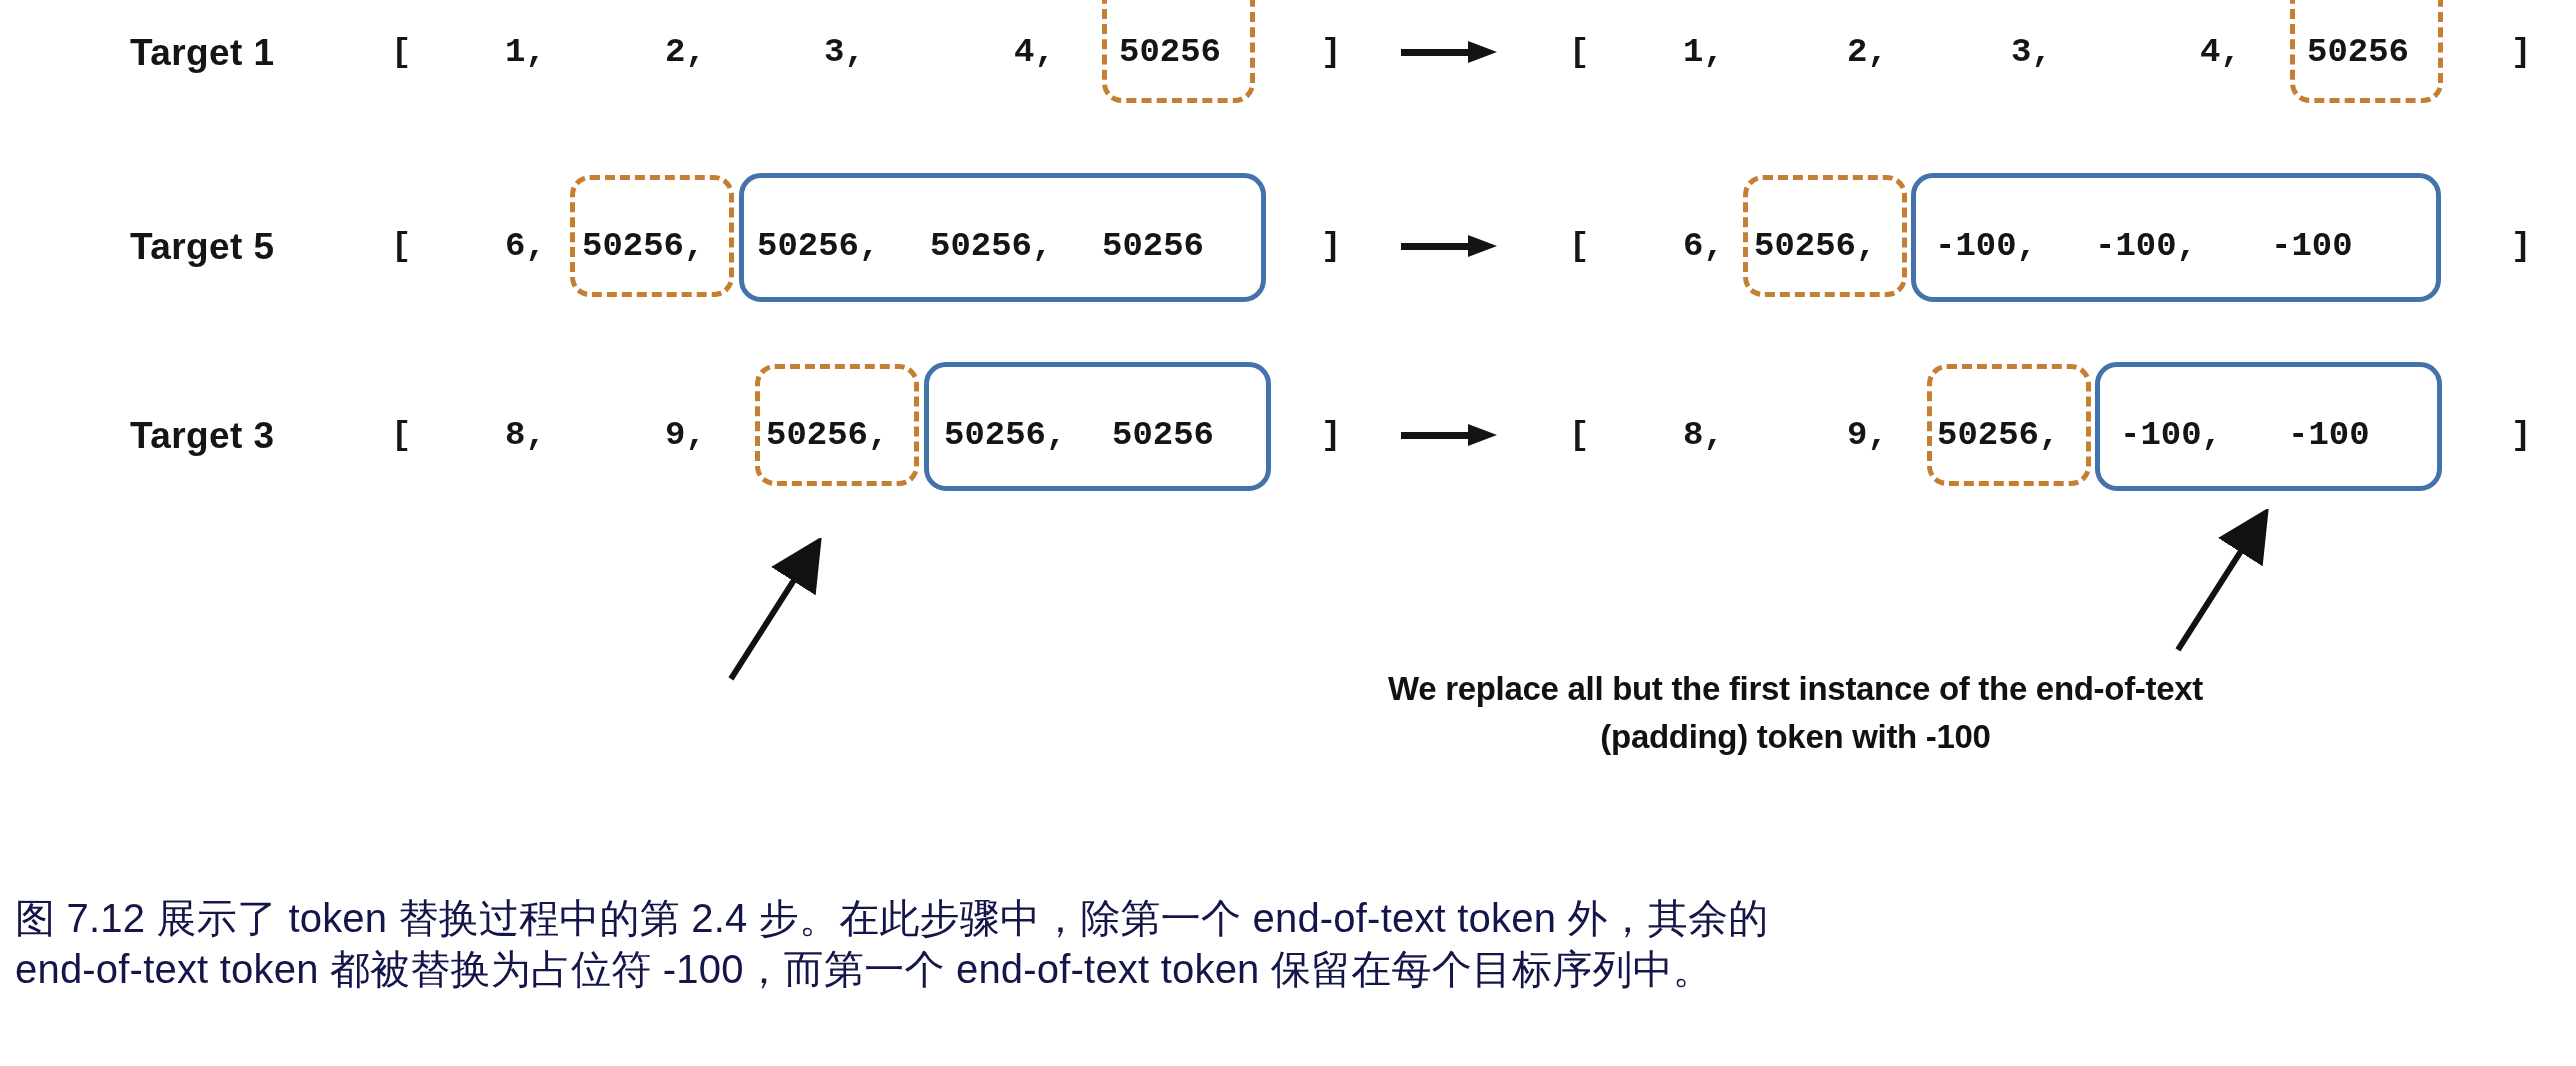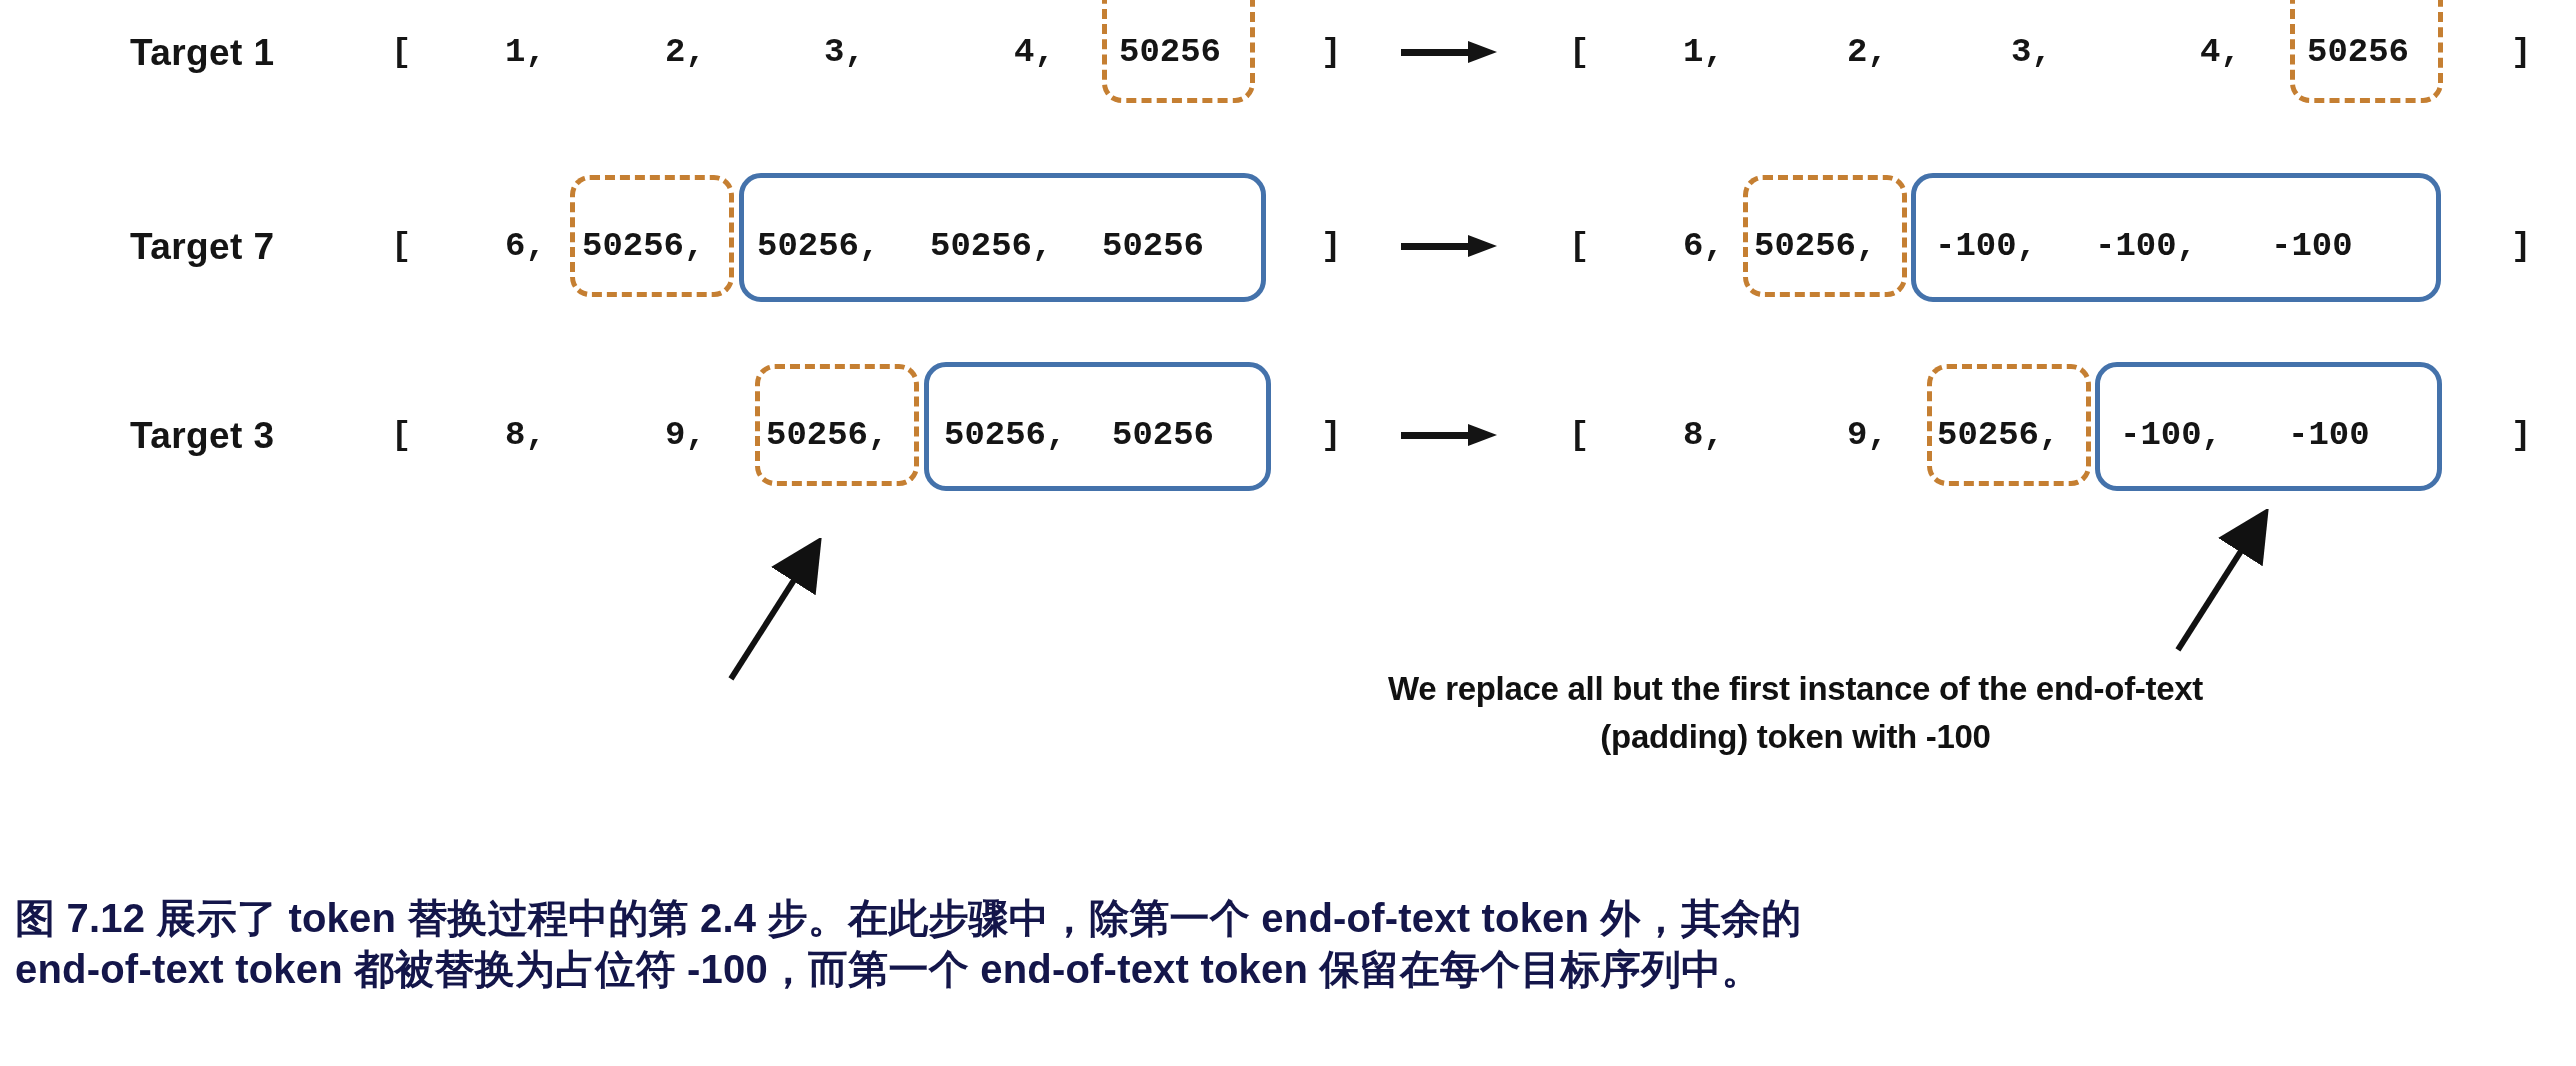--- a/index.html
+++ b/index.html
@@ -132,21 +132,21 @@
   #caption {
     position: absolute;
     left: 15px;
     top: 893px;
     width: 2541px;
     color: #14164a;
     font-family: "Liberation Sans", sans-serif;
     font-size: 40px;
     line-height: 1.28;
     letter-spacing: 0.2px;
-    font-weight: 700;
+    font-weight: 400;
   }
   #caption .cap-line { display: block; white-space: nowrap; }
 </style>
 </head>
 <body>
 
 <div id="figure">
 
   <div class="seq-row" id="row-1">
     <div class="row-label">Target 1</div>
@@ -169,21 +169,21 @@
     <div class="tok" style="left:1683px;">1,</div>
     <div class="tok" style="left:1847px;">2,</div>
     <div class="tok" style="left:2011px;">3,</div>
     <div class="tok" style="left:2200px;">4,</div>
     <div class="dash-box" style="left:2290px; top:15px; width:153px; height:122px;"></div>
     <div class="tok" style="left:2307px;">50256</div>
     <div class="bracket" style="left:2511px;">]</div>
   </div>
 
   <div class="seq-row" id="row-2">
-    <div class="row-label">Target 7</div>
+    <div class="row-label">Target 5</div>
 
     <div class="bracket" style="left:391px;">[</div>
     <div class="tok" style="left:505px;">6,</div>
     <div class="dash-box" style="left:570px; top:15px; width:164px; height:122px;"></div>
     <div class="tok" style="left:582px;">50256,</div>
     <div class="blue-box" style="left:739px; top:12.6px; width:527px; height:129px;"></div>
     <div class="tok" style="left:757px;">50256,</div>
     <div class="tok" style="left:930px;">50256,</div>
     <div class="tok" style="left:1102px;">50256</div>
     <div class="bracket" style="left:1321px;">]</div>

